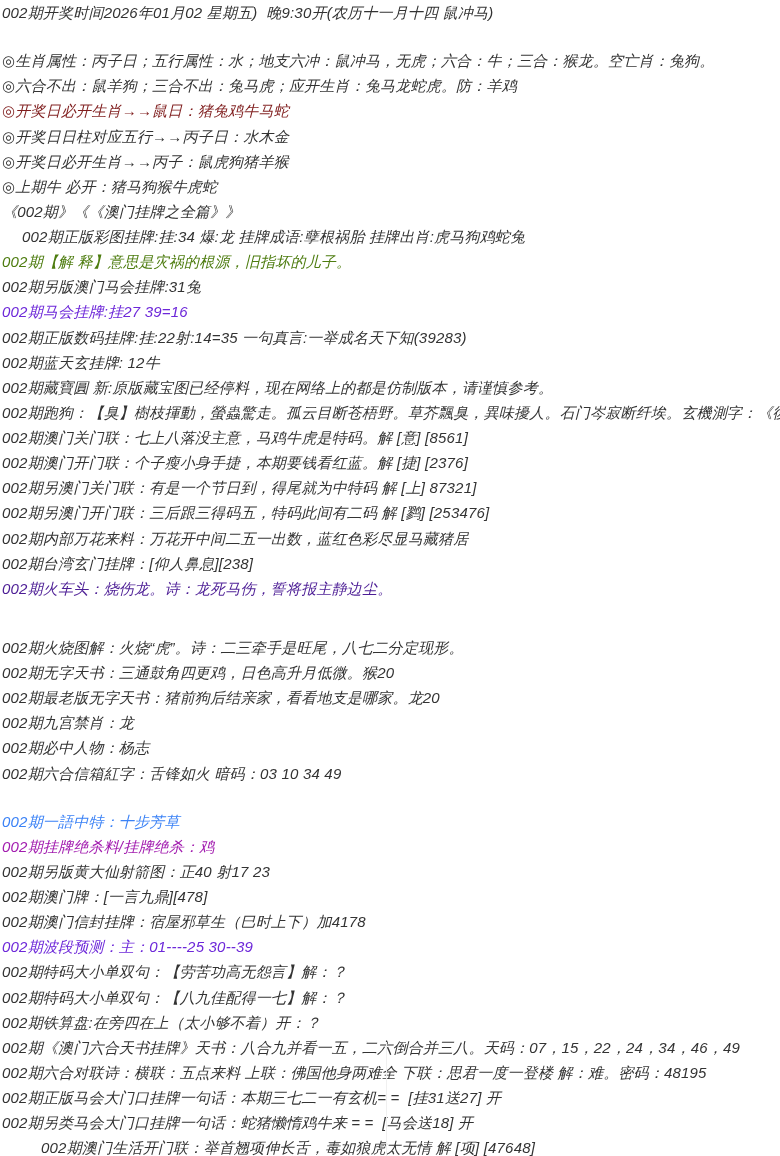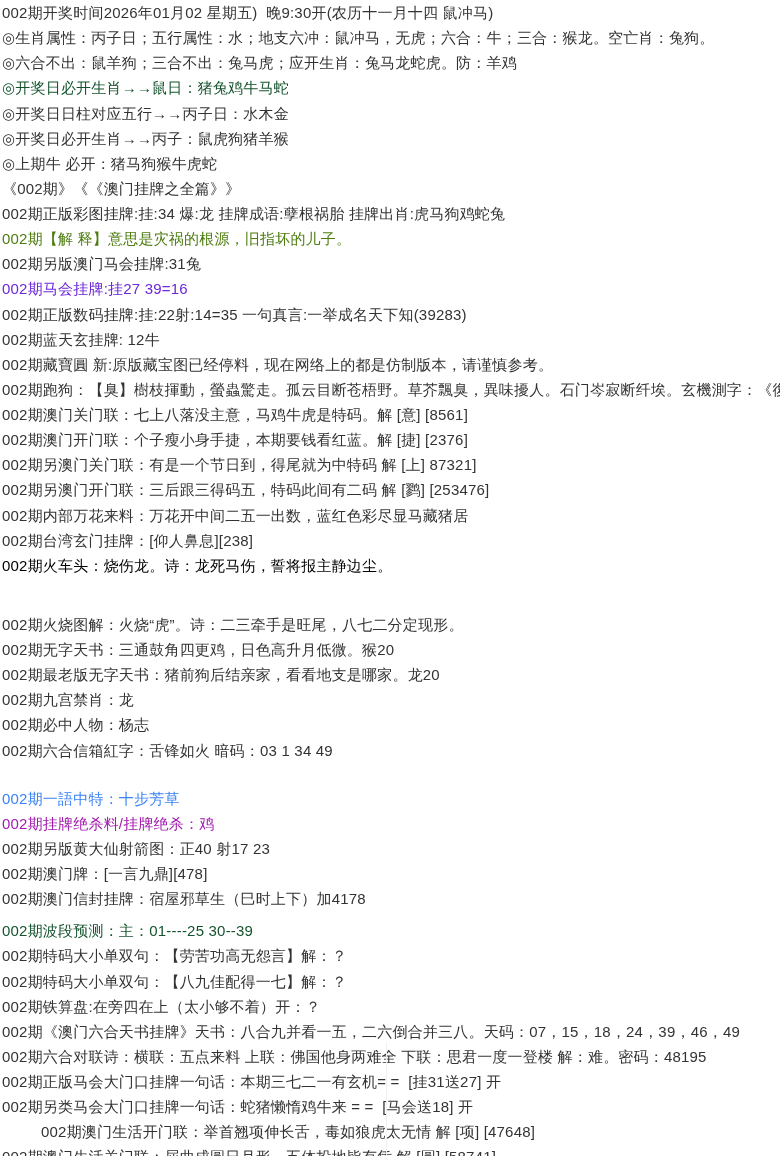--- a/index.html
+++ b/index.html
@@ -7,20 +7,21 @@
     width: 780px;
     background: #ffffff;
     font-family: "Liberation Sans", "DejaVu Sans", sans-serif;
   }
   #page {
     position: relative;
     width: 780px;
     height: 1156px;
     background: #ffffff;
     overflow: hidden;
+    font-style: italic;
   }
   #content {
     padding: 0 0 0 2px;
   }
   .line {
     font-size: 15px;
     line-height: 25.13px;
     height: 25.13px;
     color: #333333;
     white-space: pre;
@@ -35,58 +36,58 @@
     height: 114px;
     background: #f0f0f0;
   }
 </style>
 </head>
 <body>
 
 <div id="page" style="background: rgb(255, 255, 255);">
   <div id="content">
       <div class="line" style="color: rgb(51, 51, 51);">002期开奖时间2026年01月02 星期五)  晚9:30开(农历十一月十四 鼠冲马)</div>
-      <div class="line" style="color: rgb(51, 51, 51);">◎生肖属性：丙子日；五行属性：水；地支六冲：鼠冲马，无虎；六合：牛；三合：猴龙。空亡肖：兔狗。</div>
+      <div class="line" style="color: rgb(51, 51, 51); margin-top: 23px;">◎生肖属性：丙子日；五行属性：水；地支六冲：鼠冲马，无虎；六合：牛；三合：猴龙。空亡肖：兔狗。</div>
       <div class="line" style="color: rgb(51, 51, 51);">◎六合不出：鼠羊狗；三合不出：兔马虎；应开生肖：兔马龙蛇虎。防：羊鸡</div>
-      <div class="line" style="color: #14532d;">◎开奖日必开生肖→→鼠日：猪兔鸡牛马蛇</div>
+      <div class="line" style="color: #7f1d1d;">◎开奖日必开生肖→→鼠日：猪兔鸡牛马蛇</div>
       <div class="line" style="color: rgb(51, 51, 51);">◎开奖日日柱对应五行→→丙子日：水木金</div>
       <div class="line" style="color: rgb(51, 51, 51);">◎开奖日必开生肖→→丙子：鼠虎狗猪羊猴</div>
       <div class="line" style="color: rgb(51, 51, 51);">◎上期牛 必开：猪马狗猴牛虎蛇</div>
       <div class="line" style="color: rgb(51, 51, 51);">《002期》《《澳门挂牌之全篇》》</div>
-      <div class="line" style="color: rgb(51, 51, 51);">002期正版彩图挂牌:挂:34 爆:龙 挂牌成语:孽根祸胎 挂牌出肖:虎马狗鸡蛇兔</div>
+      <div class="line" style="color: rgb(51, 51, 51); margin-left: 20px;">002期正版彩图挂牌:挂:34 爆:龙 挂牌成语:孽根祸胎 挂牌出肖:虎马狗鸡蛇兔</div>
       <div class="line" style="color: #4d7c0f;">002期【解 释】意思是灾祸的根源，旧指坏的儿子。</div>
       <div class="line" style="color: rgb(51, 51, 51);">002期另版澳门马会挂牌:31兔</div>
       <div class="line" style="color: #6d28d9;">002期马会挂牌:挂27 39=16</div>
       <div class="line" style="color: rgb(51, 51, 51);">002期正版数码挂牌:挂:22射:14=35 一句真言:一举成名天下知(39283)</div>
       <div class="line" style="color: rgb(51, 51, 51);">002期蓝天玄挂牌: 12牛</div>
       <div class="line" style="color: rgb(51, 51, 51);">002期藏寶圓 新:原版藏宝图已经停料，现在网络上的都是仿制版本，请谨慎参考。</div>
       <div class="line" style="color: rgb(51, 51, 51);">002期跑狗：【臭】樹枝揮動，螢蟲驚走。孤云目断苍梧野。草芥飄臭，異味擾人。石门岑寂断纤埃。玄機測字：《復》</div>
       <div class="line" style="color: rgb(51, 51, 51);">002期澳门关门联：七上八落没主意，马鸡牛虎是特码。解 [意] [8561]</div>
       <div class="line" style="color: rgb(51, 51, 51);">002期澳门开门联：个子瘦小身手捷，本期要钱看红蓝。解 [捷] [2376]</div>
       <div class="line" style="color: rgb(51, 51, 51);">002期另澳门关门联：有是一个节日到，得尾就为中特码 解 [上] 87321]</div>
       <div class="line" style="color: rgb(51, 51, 51);">002期另澳门开门联：三后跟三得码五，特码此间有二码 解 [鹨] [253476]</div>
       <div class="line" style="color: rgb(51, 51, 51);">002期内部万花来料：万花开中间二五一出数，蓝红色彩尽显马藏猪居</div>
       <div class="line" style="color: rgb(51, 51, 51);">002期台湾玄门挂牌：[仰人鼻息][238]</div>
-      <div class="line" style="color: #000000;">002期火车头：烧伤龙。诗：龙死马伤，誓将报主静边尘。</div>
+      <div class="line" style="color: #4c1d95;">002期火车头：烧伤龙。诗：龙死马伤，誓将报主静边尘。</div>
       <div class="line" style="color: rgb(51, 51, 51); margin-top: 34px;">002期火烧图解：火烧“虎”。诗：二三牵手是旺尾，八七二分定现形。</div>
       <div class="line" style="color: rgb(51, 51, 51);">002期无字天书：三通鼓角四更鸡，日色高升月低微。猴20</div>
       <div class="line" style="color: rgb(51, 51, 51);">002期最老版无字天书：猪前狗后结亲家，看看地支是哪家。龙20</div>
       <div class="line" style="color: rgb(51, 51, 51);">002期九宫禁肖：龙</div>
       <div class="line" style="color: rgb(51, 51, 51);">002期必中人物：杨志</div>
-      <div class="line" style="color: rgb(51, 51, 51);">002期六合信箱紅字：舌锋如火 暗码：03 1 34 49</div>
+      <div class="line" style="color: rgb(51, 51, 51);">002期六合信箱紅字：舌锋如火 暗码：03 10 34 49</div>
       <div class="line" style="color: #3b82f6; margin-top: 23px;">002期一語中特：十步芳草</div>
       <div class="line" style="color: #a21caf;">002期挂牌绝杀料/挂牌绝杀：鸡</div>
       <div class="line" style="color: rgb(51, 51, 51);">002期另版黄大仙射箭图：正40 射17 23</div>
       <div class="line" style="color: rgb(51, 51, 51);">002期澳门牌：[一言九鼎][478]</div>
       <div class="line" style="color: rgb(51, 51, 51);">002期澳门信封挂牌：宿屋邪草生（巳时上下）加4178</div>
-      <div class="line" style="color: #14532d; margin-top: 7px;">002期波段预测：主：01----25 30--39</div>
+      <div class="line" style="color: #6d28d9;">002期波段预测：主：01----25 30--39</div>
       <div class="line" style="color: rgb(51, 51, 51);">002期特码大小单双句：【劳苦功高无怨言】解：？</div>
       <div class="line" style="color: rgb(51, 51, 51);">002期特码大小单双句：【八九佳配得一七】解：？</div>
       <div class="line" style="color: rgb(51, 51, 51);">002期铁算盘:在旁四在上（太小够不着）开：？</div>
-      <div class="line" style="color: rgb(51, 51, 51);">002期《澳门六合天书挂牌》天书：八合九并看一五，二六倒合并三八。天码：07，15，18，24，39，46，49</div>
+      <div class="line" style="color: rgb(51, 51, 51);">002期《澳门六合天书挂牌》天书：八合九并看一五，二六倒合并三八。天码：07，15，22，24，34，46，49</div>
       <div class="line" style="color: rgb(51, 51, 51);">002期六合对联诗：横联：五点来料 上联：佛国他身两难全 下联：思君一度一登楼 解：难。密码：48195</div>
       <div class="line" style="color: rgb(51, 51, 51);">002期正版马会大门口挂牌一句话：本期三七二一有玄机= =  [挂31送27] 开</div>
       <div class="line" style="color: rgb(51, 51, 51);">002期另类马会大门口挂牌一句话：蛇猪懒惰鸡牛来 = =  [马会送18] 开</div>
       <div class="line" style="color: rgb(51, 51, 51); margin-left: 39px;">002期澳门生活开门联：举首翘项伸长舌，毒如狼虎太无情 解 [项] [47648]</div>
       <div class="line" style="color: rgb(51, 51, 51);">002期澳门生活关门联：屈曲成圆日月形，五体投地皆有凭 解 [圆] [58741]</div>
     </div>
   <div class="faint-divider"></div>
 </div>
 
 </body></html>

